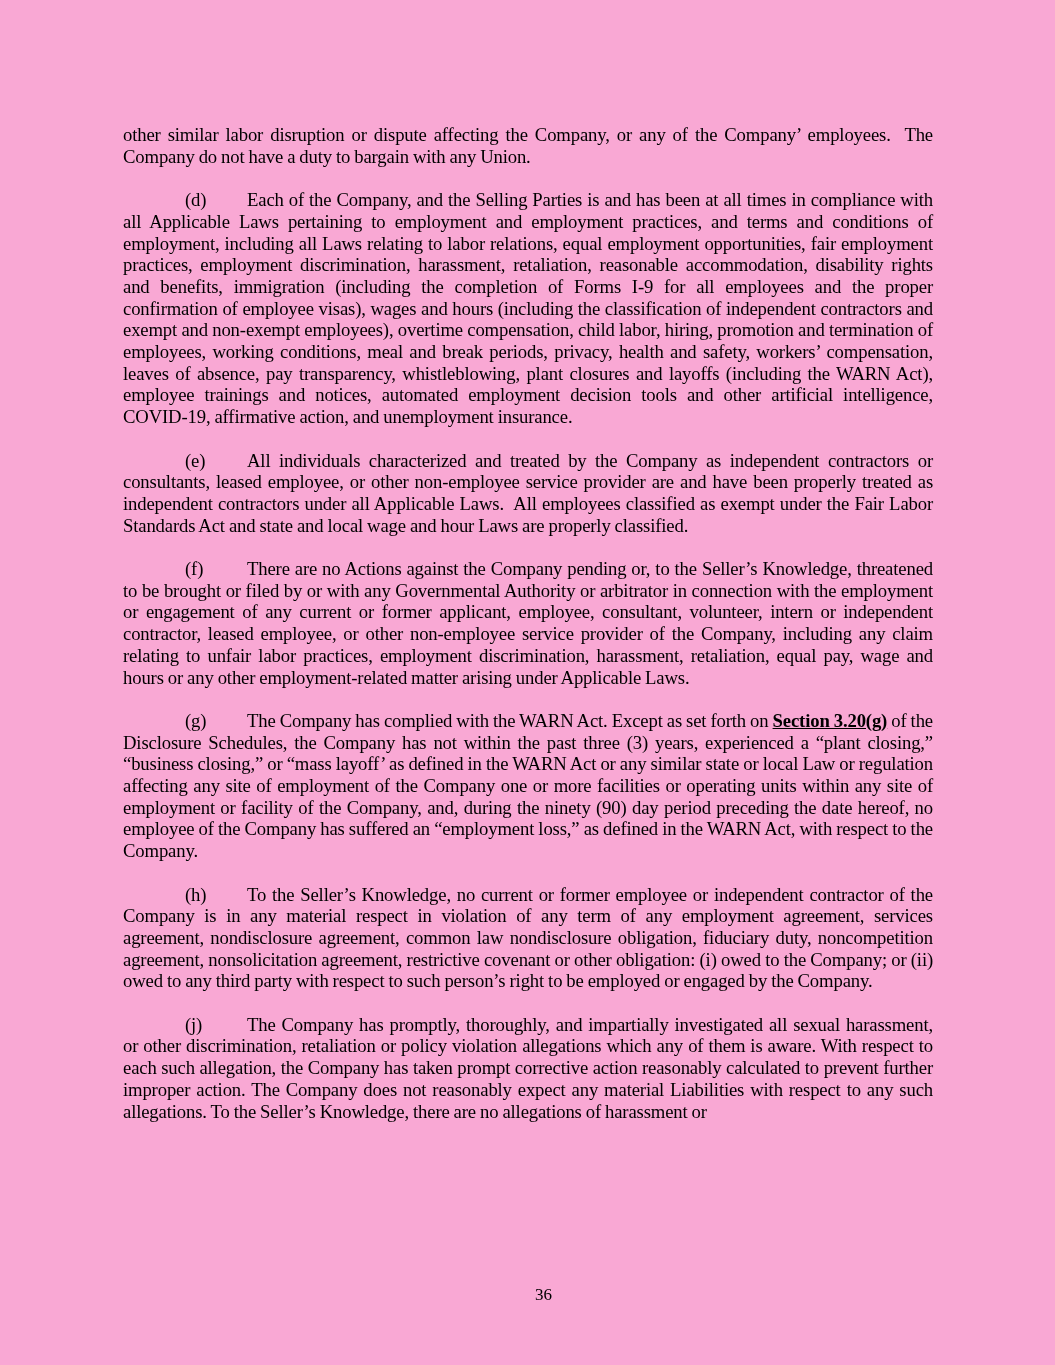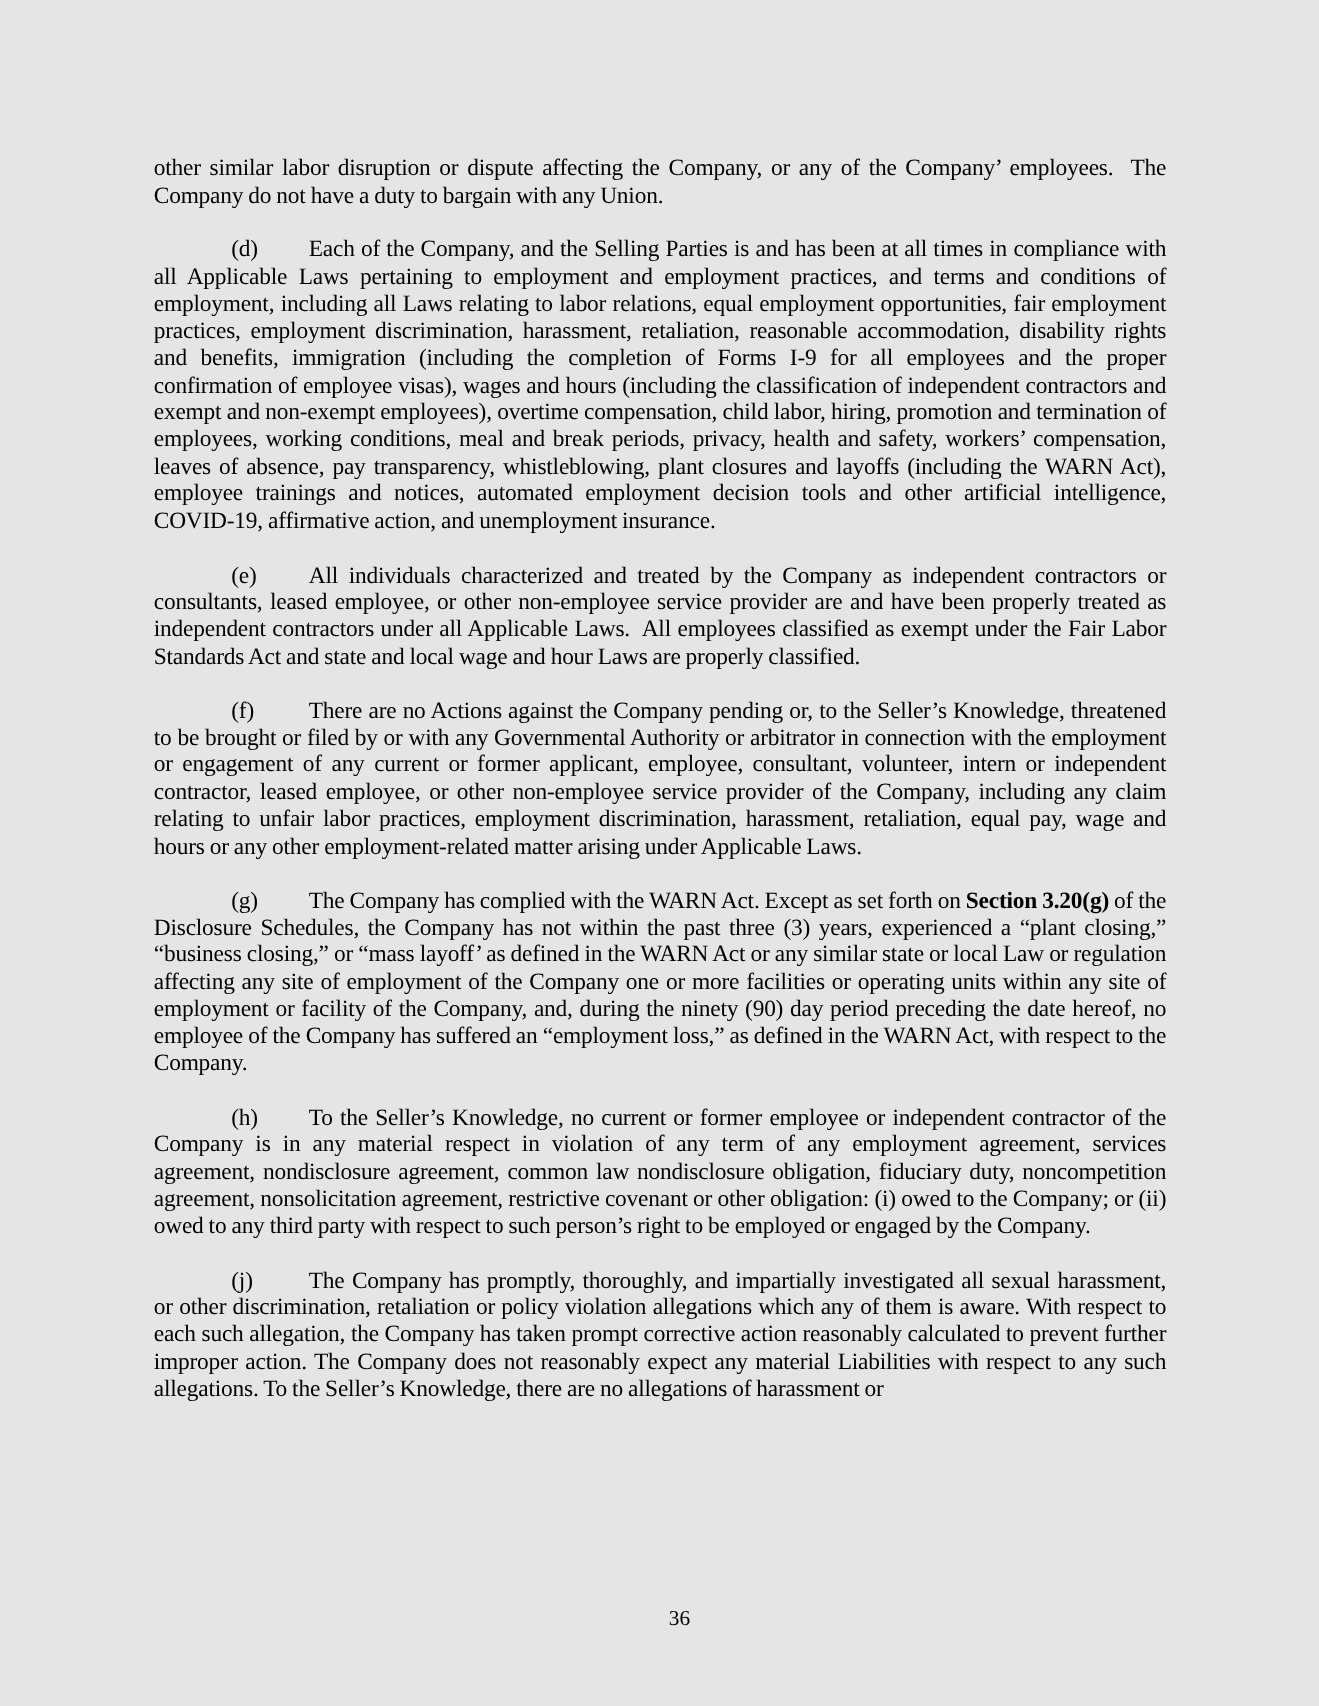--- a/index.html
+++ b/index.html
@@ -4,21 +4,21 @@
 <style>
   html, body {
     margin: 0;
     padding: 0;
     background: #ffffff;
   }
   .page {
     position: relative;
     width: 1055px;
     height: 1365px;
-    background: #e5e5e5;
+    background: #f9a8d4;
     color: #000000;
     font-family: "Liberation Serif", "DejaVu Serif", serif;
     overflow: hidden;
   }
   .content {
     position: absolute;
     left: 123px;
     top: 124px;
     width: 810px;
   }
@@ -33,20 +33,21 @@
   .para.indented {
     text-indent: 62px;
   }
   .marker {
     display: inline-block;
     width: 62px;
     text-indent: 0;
   }
   .para b {
     font-weight: bold;
+    text-decoration: underline;
   }
   .page-number {
     position: absolute;
     top: 1284px;
     left: 16px;
     width: 100%;
     text-align: center;
     font-size: 17px;
     line-height: 21.7px;
   }

